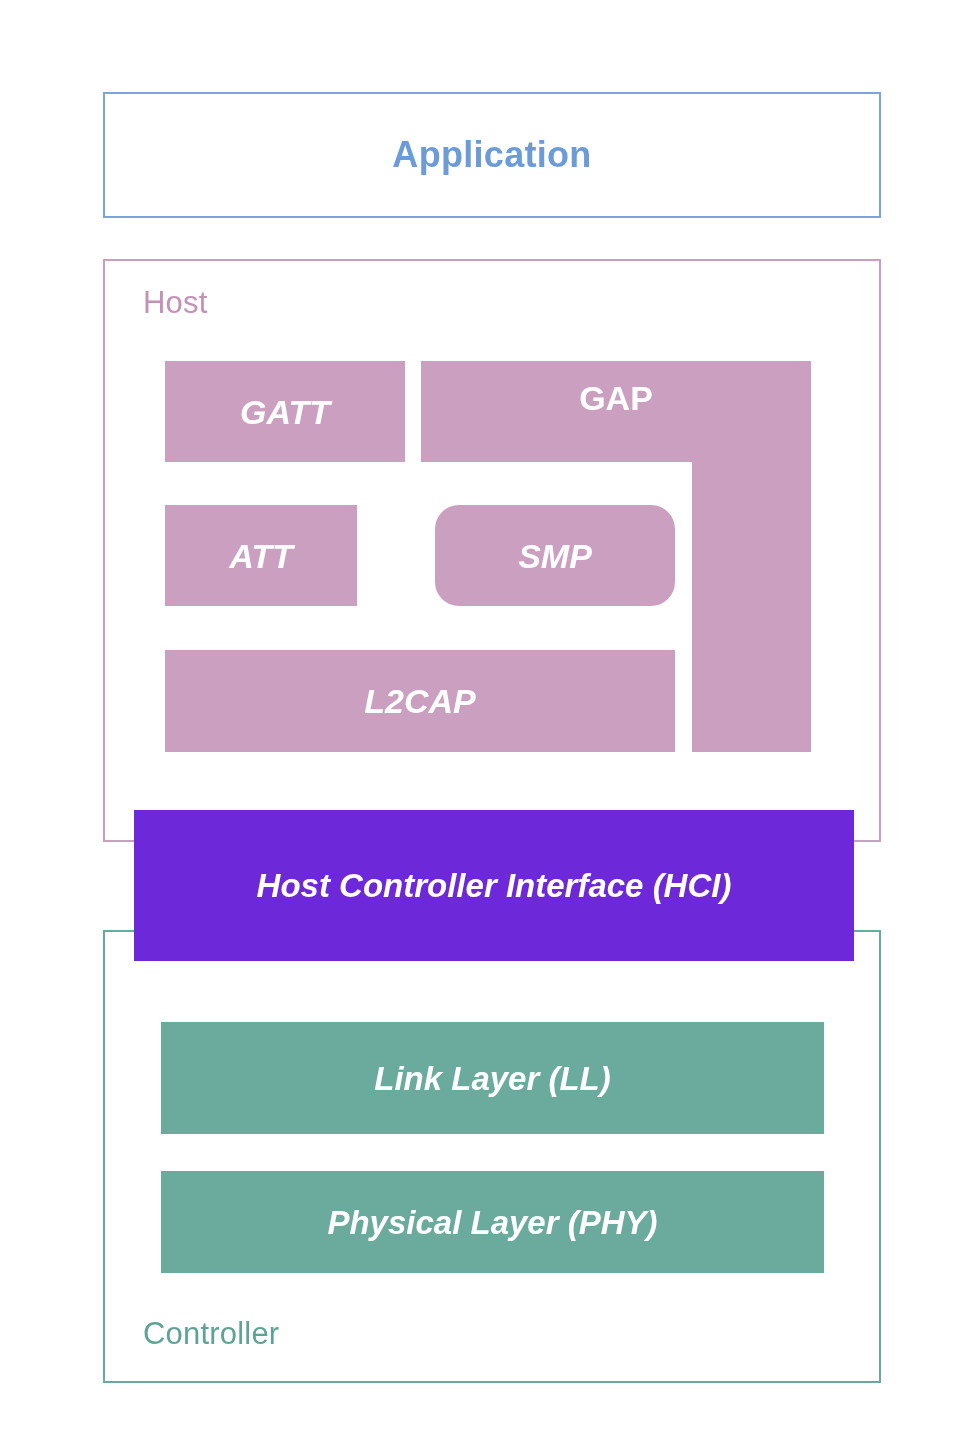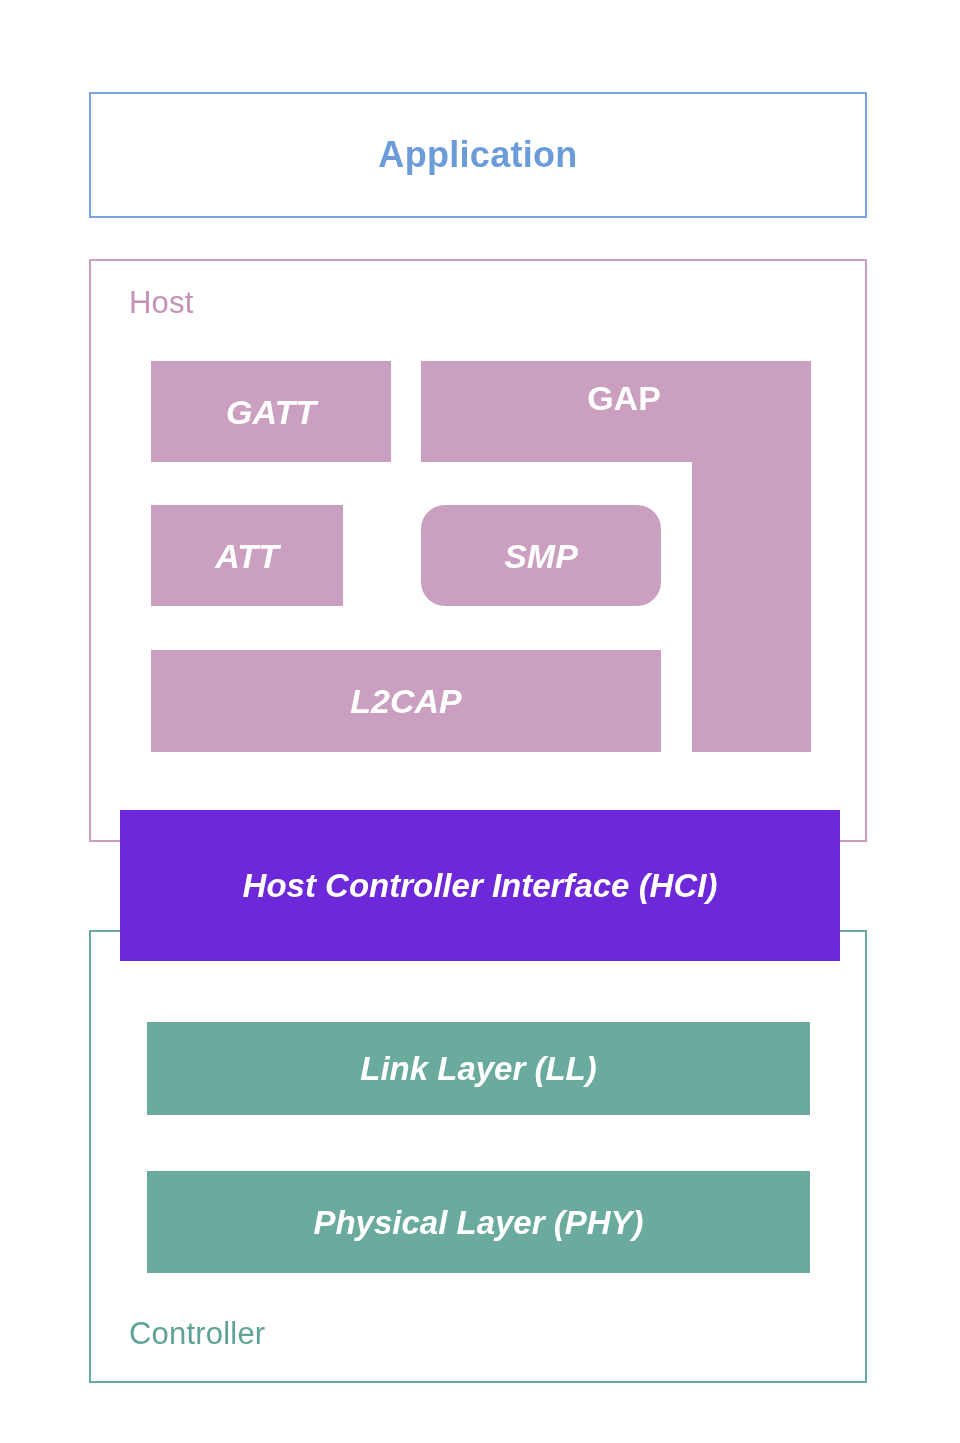--- a/index.html
+++ b/index.html
@@ -15,21 +15,21 @@
   }
   #stack {
     position: relative;
     width: 960px;
     height: 1443px;
     overflow: hidden;
     background: #ffffff;
   }
 
   
-  .abs { position: absolute; box-sizing: border-box; }
+  .abs { position: absolute; box-sizing: border-box; margin-left: 14px; }
 
   
   .group {
     border-style: solid;
     border-width: 2px;
     background: transparent;
   }
   .group-app   { border-color: #7ba3dd; }
   .group-host  { border-color: #cb9fbf; }
   .group-ctrl  { border-color: #67ab9e; }
@@ -101,40 +101,40 @@
 
   <div class="abs group-title title-host" style="left:129px; top:287px;">Host</div>
 
   <div class="abs block block-host" style="left:151px; top:361px; width:240px; height:101px;">
     <span>GATT</span>
   </div>
 
   <div class="lshape" style="left:421px; top:361px; width:390px; height:391px;">
     <div class="arm" style="left:0px; top:0px; width:390px; height:101px;"></div>
     <div class="arm" style="left:271px; top:101px; width:119px; height:290px;"></div>
-    <div class="gap-text" style="left:8px; top:0px; width:390px; height:74px;">GAP</div>
+    <div class="gap-text" style="left:0px; top:0px; width:390px; height:74px;">GAP</div>
   </div>
 
   <div class="abs block block-host" style="left:151px; top:505px; width:192px; height:101px;">
     <span>ATT</span>
   </div>
 
   <div class="abs block block-host" style="left:421px; top:505px; width:240px; height:101px;border-radius:24px;">
     <span>SMP</span>
   </div>
 
   <div class="abs block block-host" style="left:151px; top:650px; width:510px; height:102px;text-align:right;">
     <span>L2CAP</span>
   </div>
 
   <div class="abs group group-ctrl" style="left:89px; top:930px; width:778px; height:453px;"></div>
 
   <div class="abs group-title title-ctrl" style="left:129px; top:1318px;">Controller</div>
 
-  <div class="abs block block-ctrl" style="left:147px; top:1022px; width:663px; height:93px;">
+  <div class="abs block block-ctrl" style="left:147px; top:1022px; width:663px; height:112px;">
     <span>Link Layer (LL)</span>
   </div>
 
   <div class="abs block block-ctrl" style="left:147px; top:1171px; width:663px; height:102px;">
     <span>Physical Layer (PHY)</span>
   </div>
 
   <div class="abs block block-hci" style="left:120px; top:810px; width:720px; height:151px;">
     <span>Host Controller Interface (HCI)</span>
   </div>

